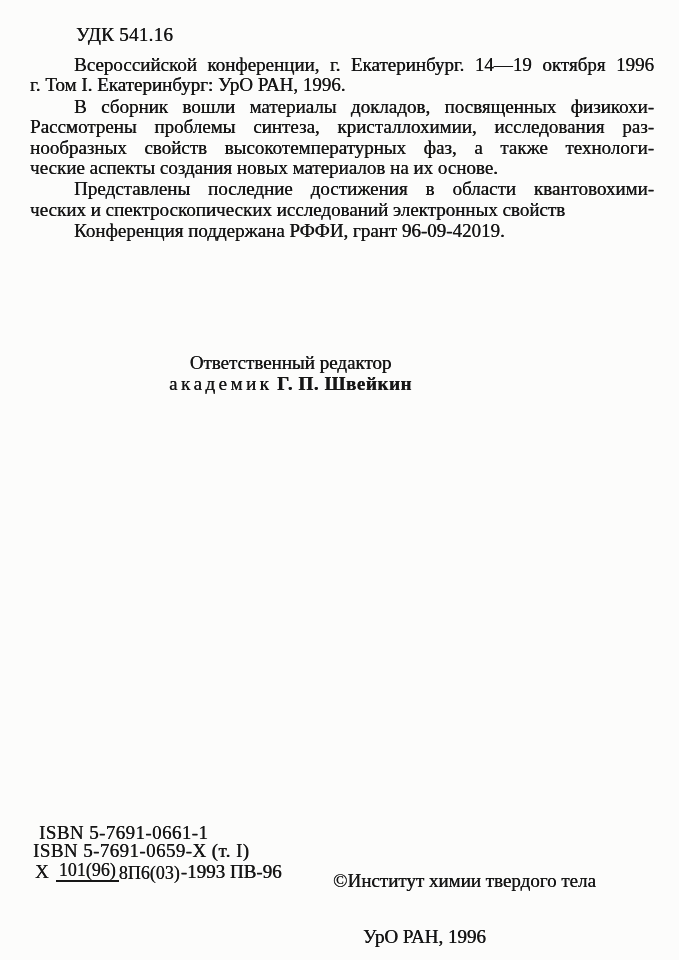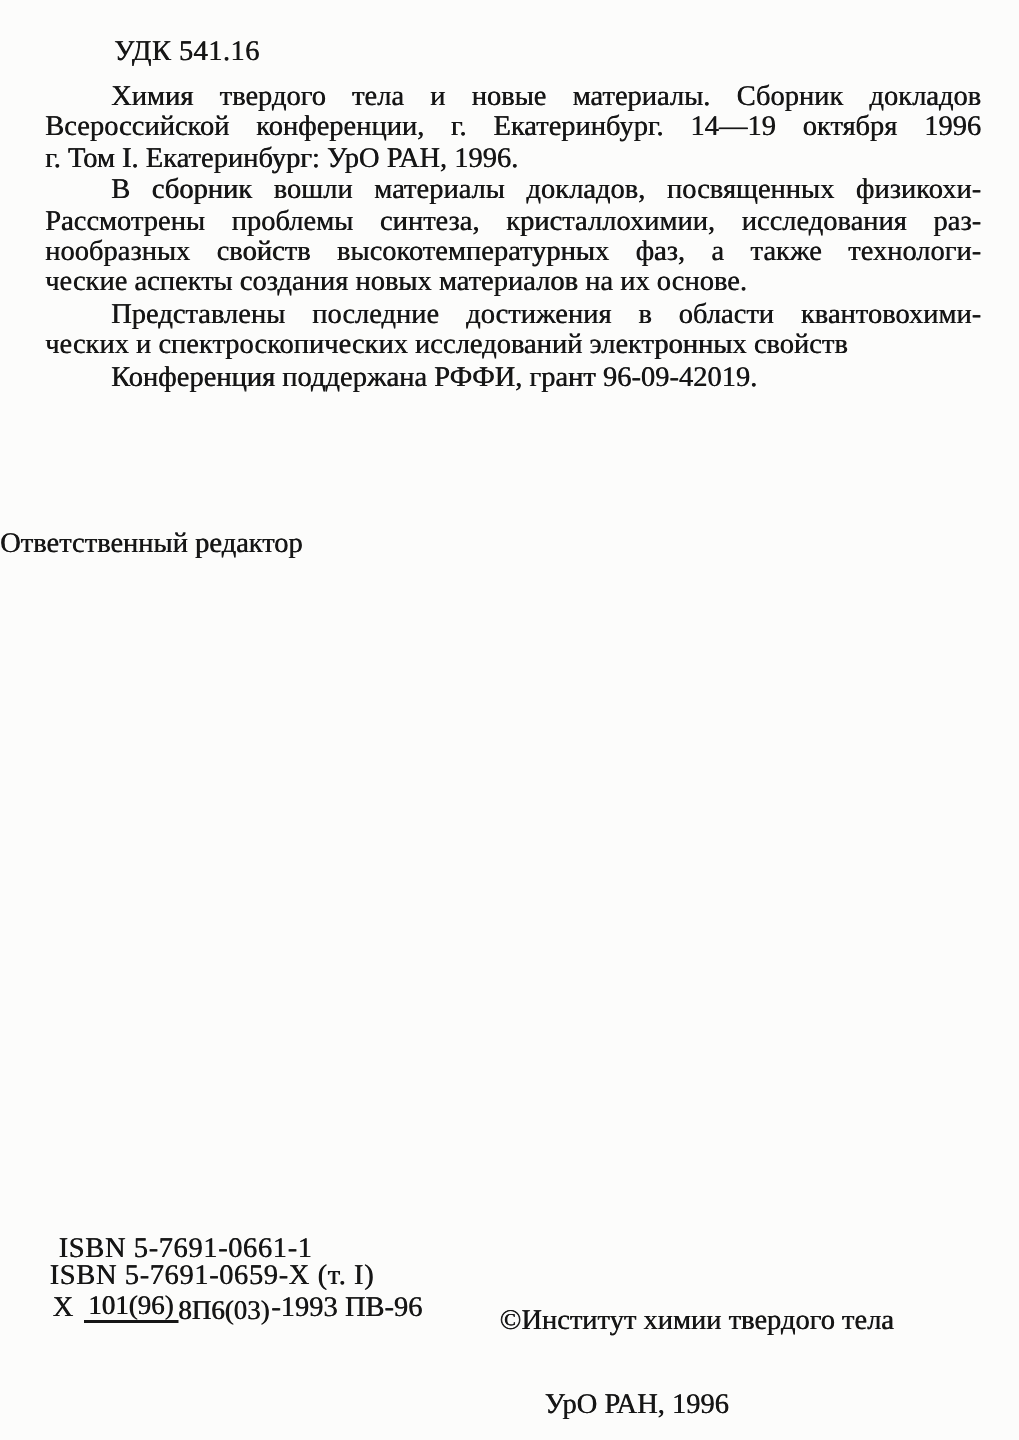--- a/index.html
+++ b/index.html
@@ -46,20 +46,21 @@
   }
   .para .line:first-child { text-indent: 44px; }
   .para .line:last-child  { text-align-last: left; }
 
   
   .editor-block {
     position: absolute;
     left: 0;
     top: 352px;
     width: 581px;
+    text-align: center;
     line-height: 21px;
   }
   .editor-title { letter-spacing: 3.5px; }
   .editor-name  { font-weight: bold; letter-spacing: 0.6px; }
 
   
   .isbn1 { position: absolute; left: 39px; top: 822px; letter-spacing: 0.4px; }
   .isbn2 { position: absolute; left: 33px; top: 840px; letter-spacing: 0.4px; }
 
   .class-code {
@@ -85,41 +86,44 @@
 </style>
 </head>
 <body style="background: rgb(252, 252, 251); color: rgb(22, 22, 22);">
 
 <div class="page">
 
   <div class="udk">УДК 541.16</div>
 
   <div class="text-block">
     <div class="para">
-        <div class="line">Химия твердого тела и новые материалы. Сборник докладов</div>
         <div class="line">Всероссийской конференции, г. Екатеринбург. 14—19 октября 1996</div>
         <div class="line">г. Том I. Екатеринбург: УрО РАН, 1996.</div>
       </div>
     <div class="para">
         <div class="line">В сборник вошли материалы докладов, посвященных физикохи-</div>
         <div class="line">Рассмотрены проблемы синтеза, кристаллохимии, исследования раз-</div>
         <div class="line">нообразных свойств высокотемпературных фаз, а также технологи-</div>
         <div class="line">ческие аспекты создания новых материалов на их основе.</div>
       </div>
     <div class="para">
         <div class="line">Представлены последние достижения в области квантовохими-</div>
         <div class="line">ческих и спектроскопических исследований электронных свойств</div>
       </div>
     <div class="para">
         <div class="line">Конференция поддержана РФФИ, грант 96-09-42019.</div>
       </div>
   </div>
 
   <div class="editor-block">
     <div>Ответственный редактор</div>
+    <div>
+      <span class="editor-title">академик</span>
+      <span class="editor-name">Г. П. Швейкин</span>
+    </div>
   </div>
 
   <div class="isbn1">ISBN 5-7691-0661-1</div>
 
   <div class="isbn2">ISBN 5-7691-0659-X (т. I)</div>
 
   <div class="class-code">
     <span>Х</span>
     <span class="frac">
       <span class="num">101(96)</span>

